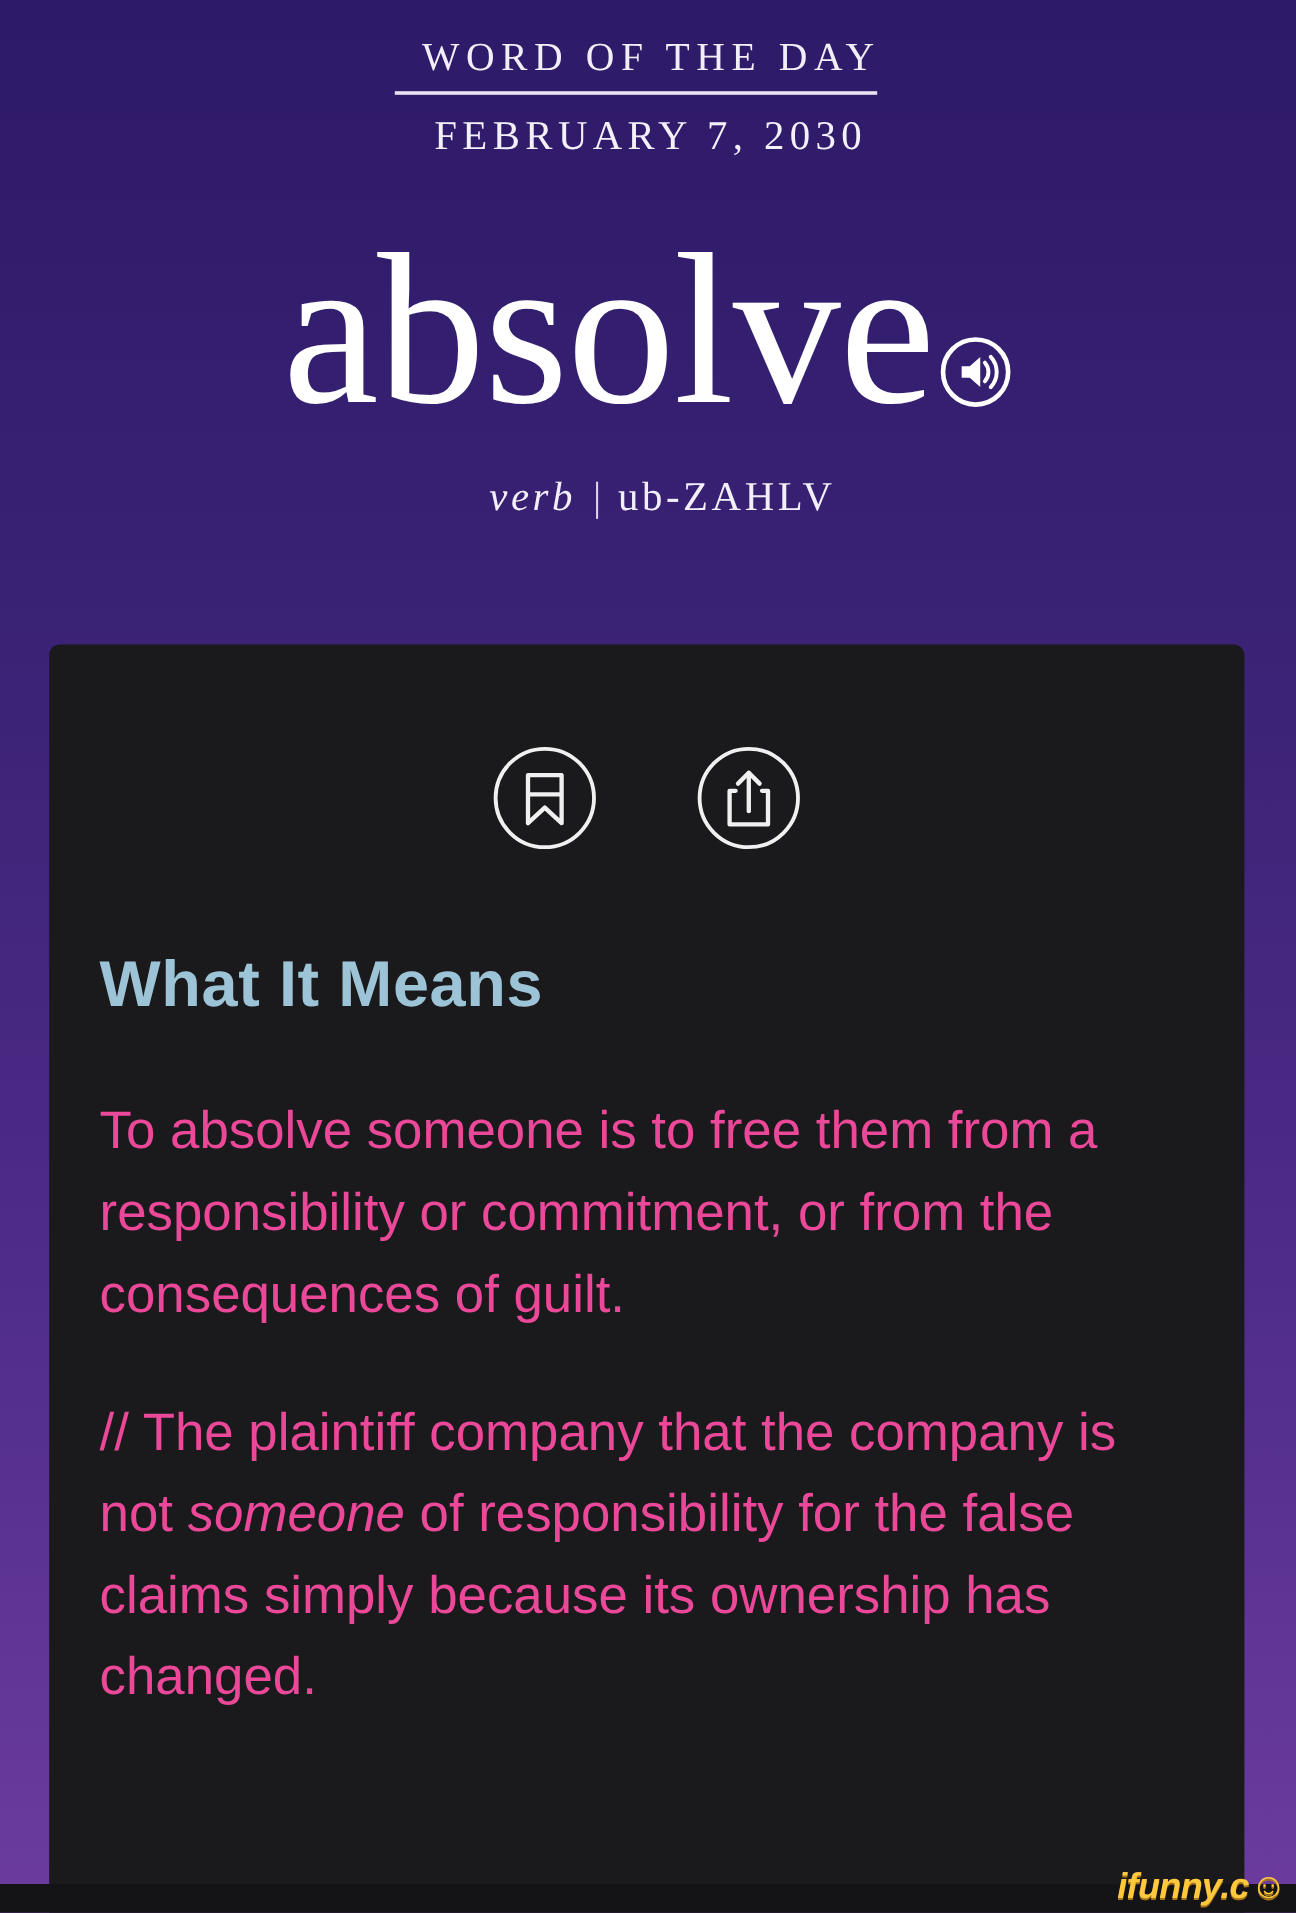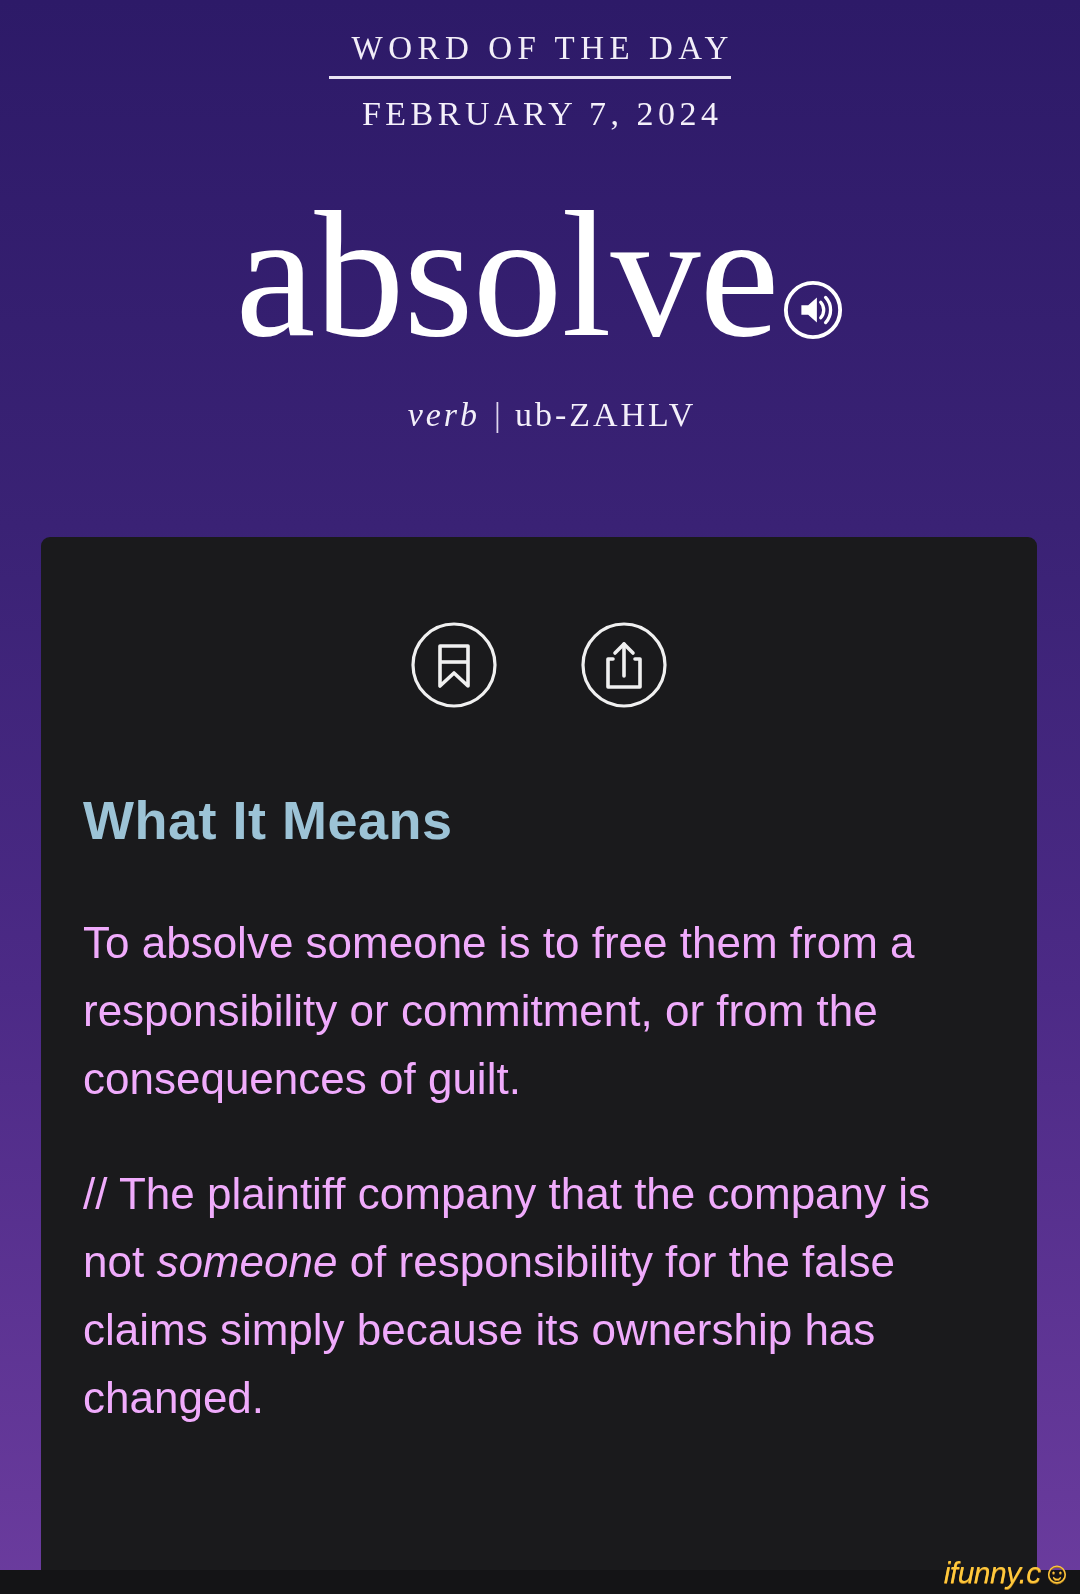--- a/index.html
+++ b/index.html
@@ -152,21 +152,21 @@
     font-size: 54px;
     font-weight: bold;
     color: #9cc3d6;
     letter-spacing: 0.5px;
   }
 
   .body-text {
     position: absolute;
     left: 42px;
     width: 890px;
-    color: #f0abfc;
+    color: #ec4899;
     font-size: 44px;
     line-height: 68px;
     font-weight: 300;
   }
   .def-para { top: 372px; }
   .ex-para  { top: 623px; }
   .ex-para em { font-style: italic; }
 
   
   .bottom-band {
@@ -177,21 +177,21 @@
     height: 24px;
     background: #141416;
   }
 
   
   .watermark {
     position: absolute;
     right: 8px;
     bottom: 4px;
     font-size: 30px;
-    font-weight: normal;
+    font-weight: bold;
     font-style: italic;
     color: #ffc83d;
     letter-spacing: -0.5px;
     display: flex;
     align-items: flex-end;
     text-shadow: 0 1px 0 #a8761a;
   }
   .wm-smiley {
     display: inline-block;
     margin-left: 1px;
@@ -201,21 +201,21 @@
 <body>
 
 <div id="page">
 
   <div class="hero">
 
     <div class="wotd-title">WORD OF THE DAY</div>
 
     <div class="wotd-rule"></div>
 
-    <div class="wotd-date">FEBRUARY 7, 2024</div>
+    <div class="wotd-date">FEBRUARY 7, 2030</div>
 
     <div class="word-row">
       <span class="headword">absolve</span>
       <span class="audio-btn">
         <svg viewBox="0 0 64 64" width="62" height="62" aria-hidden="true">
           <circle cx="32" cy="32" r="28" fill="none" stroke="#ffffff" stroke-width="4"></circle>
           <path d="M20 27 h7 l9 -8 v26 l-9 -8 h-7 z" fill="#ffffff"></path>
           <path d="M40 24 a12 12 0 0 1 0 16" fill="none" stroke="#ffffff" stroke-width="3.4" stroke-linecap="round"></path>
           <path d="M45 19 a19 19 0 0 1 0 26" fill="none" stroke="#ffffff" stroke-width="3.4" stroke-linecap="round"></path>
         </svg>

